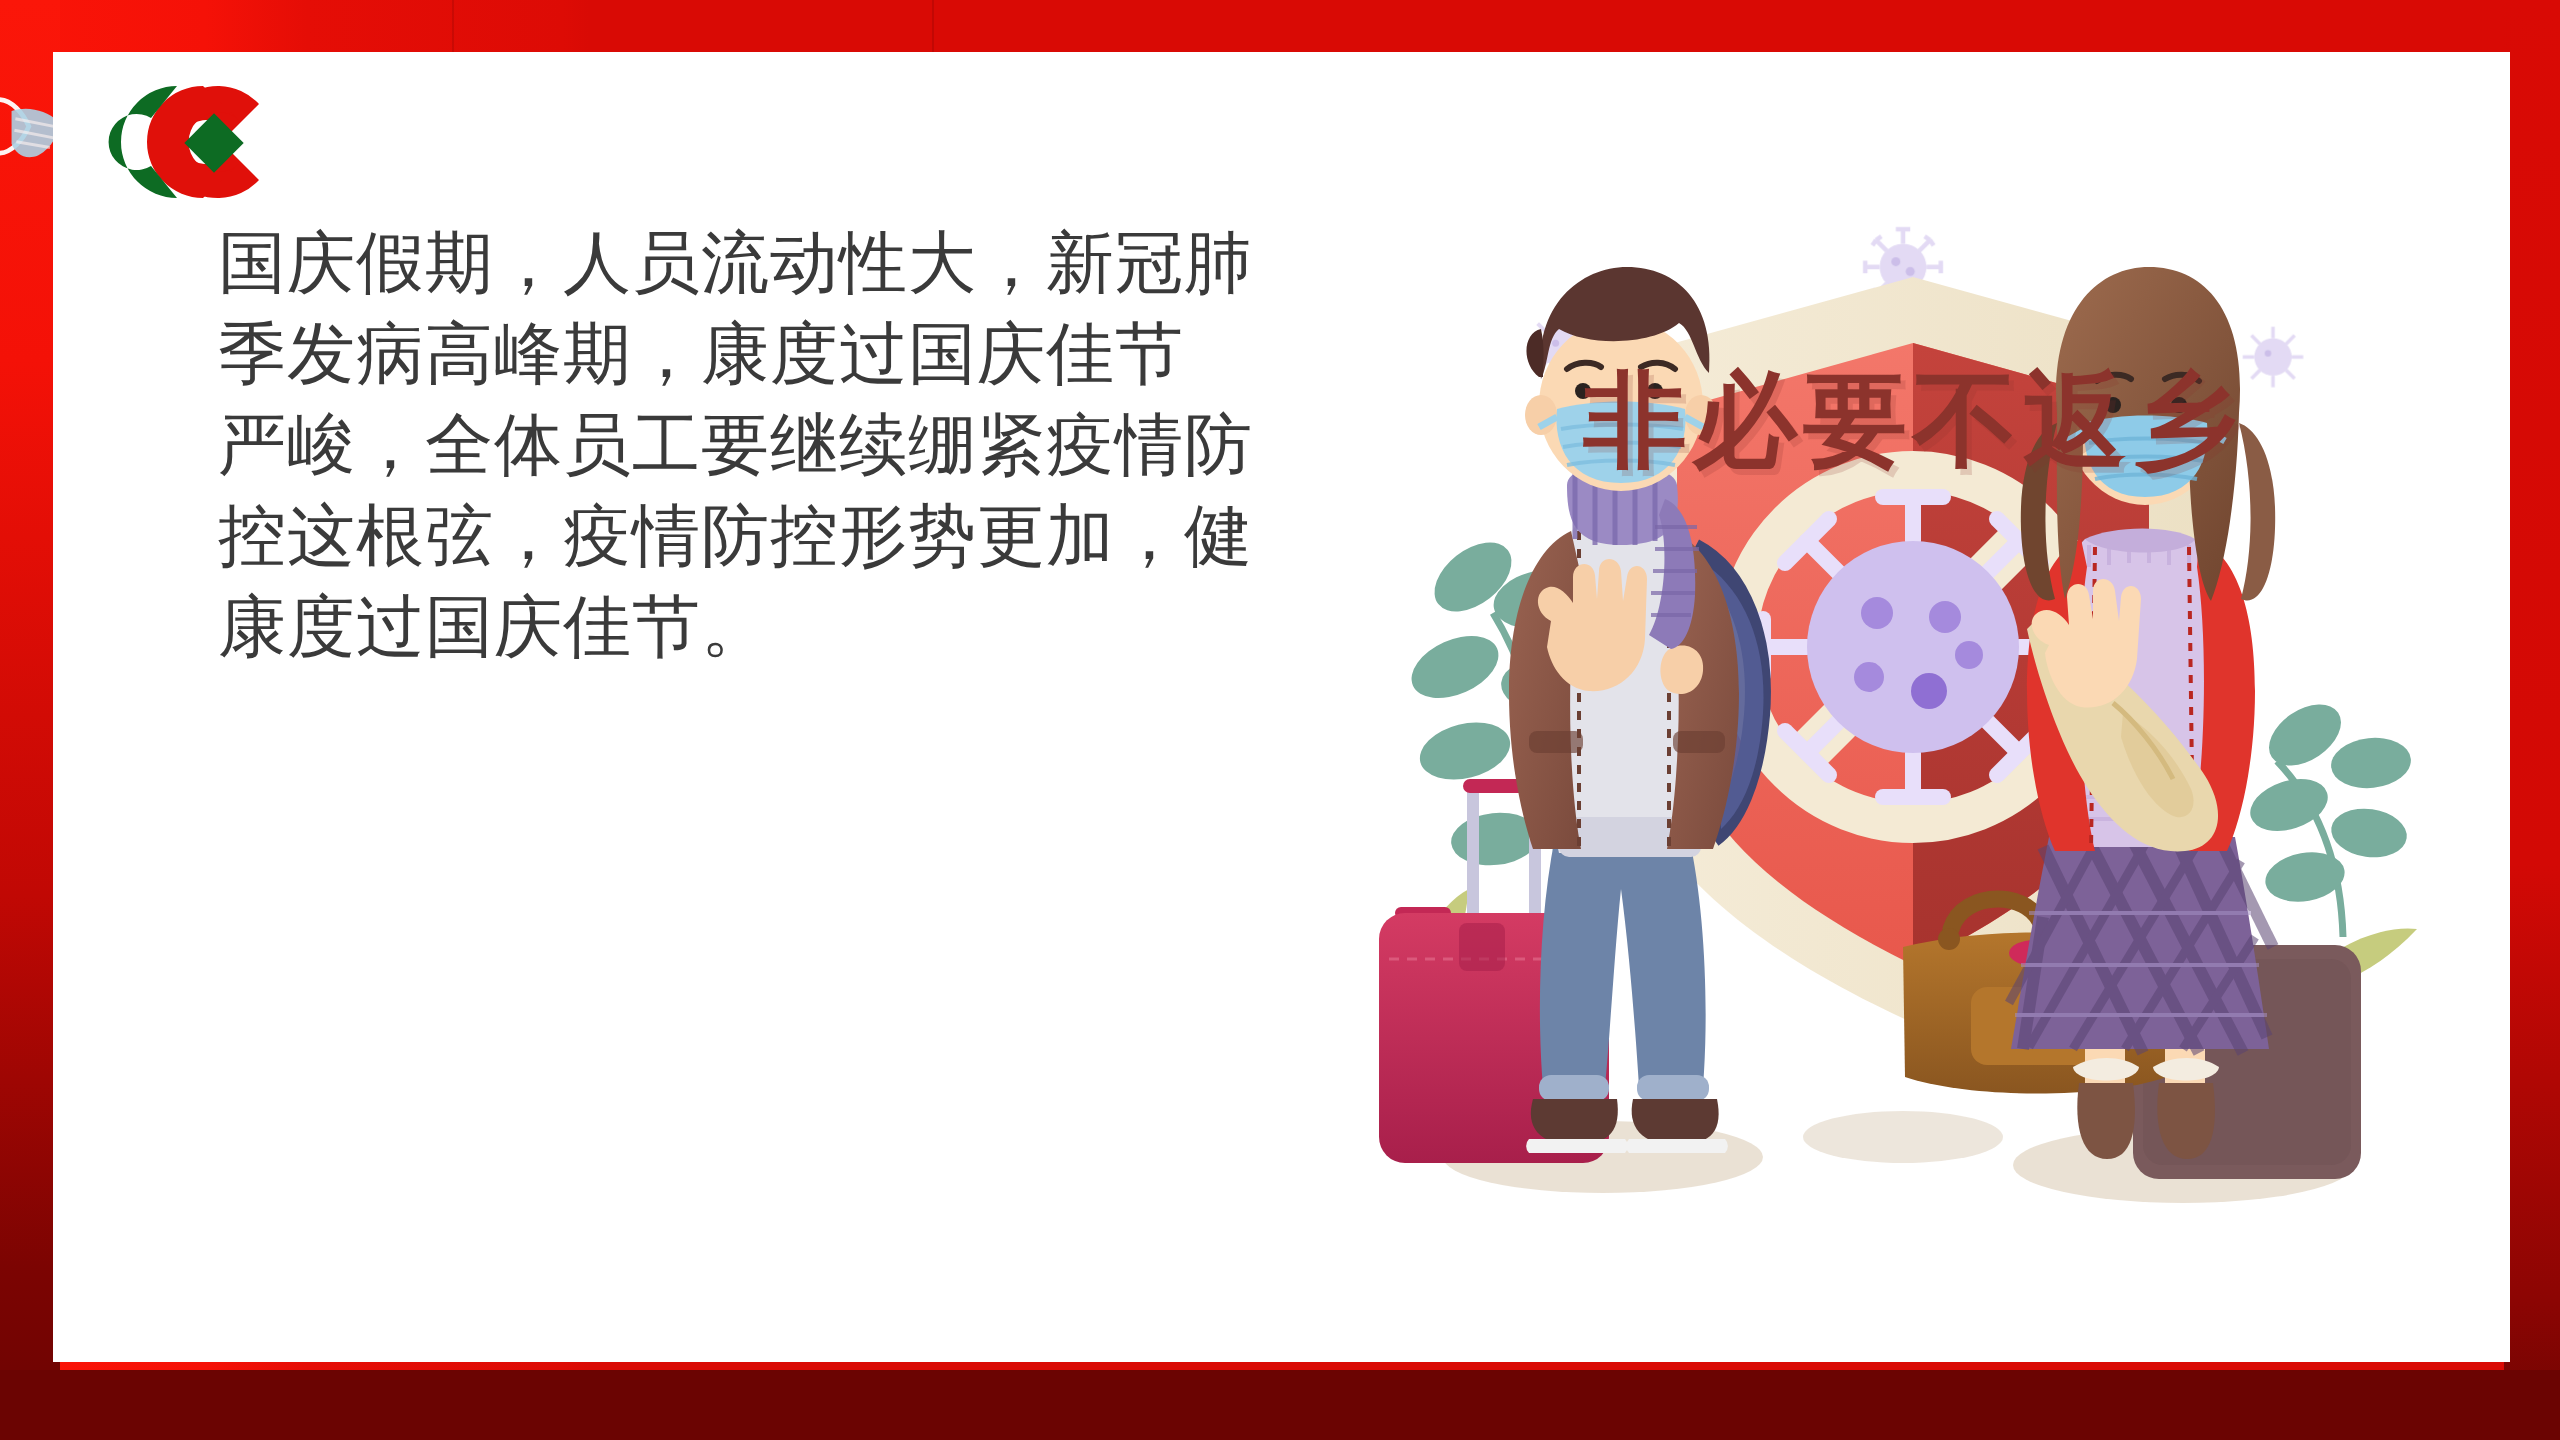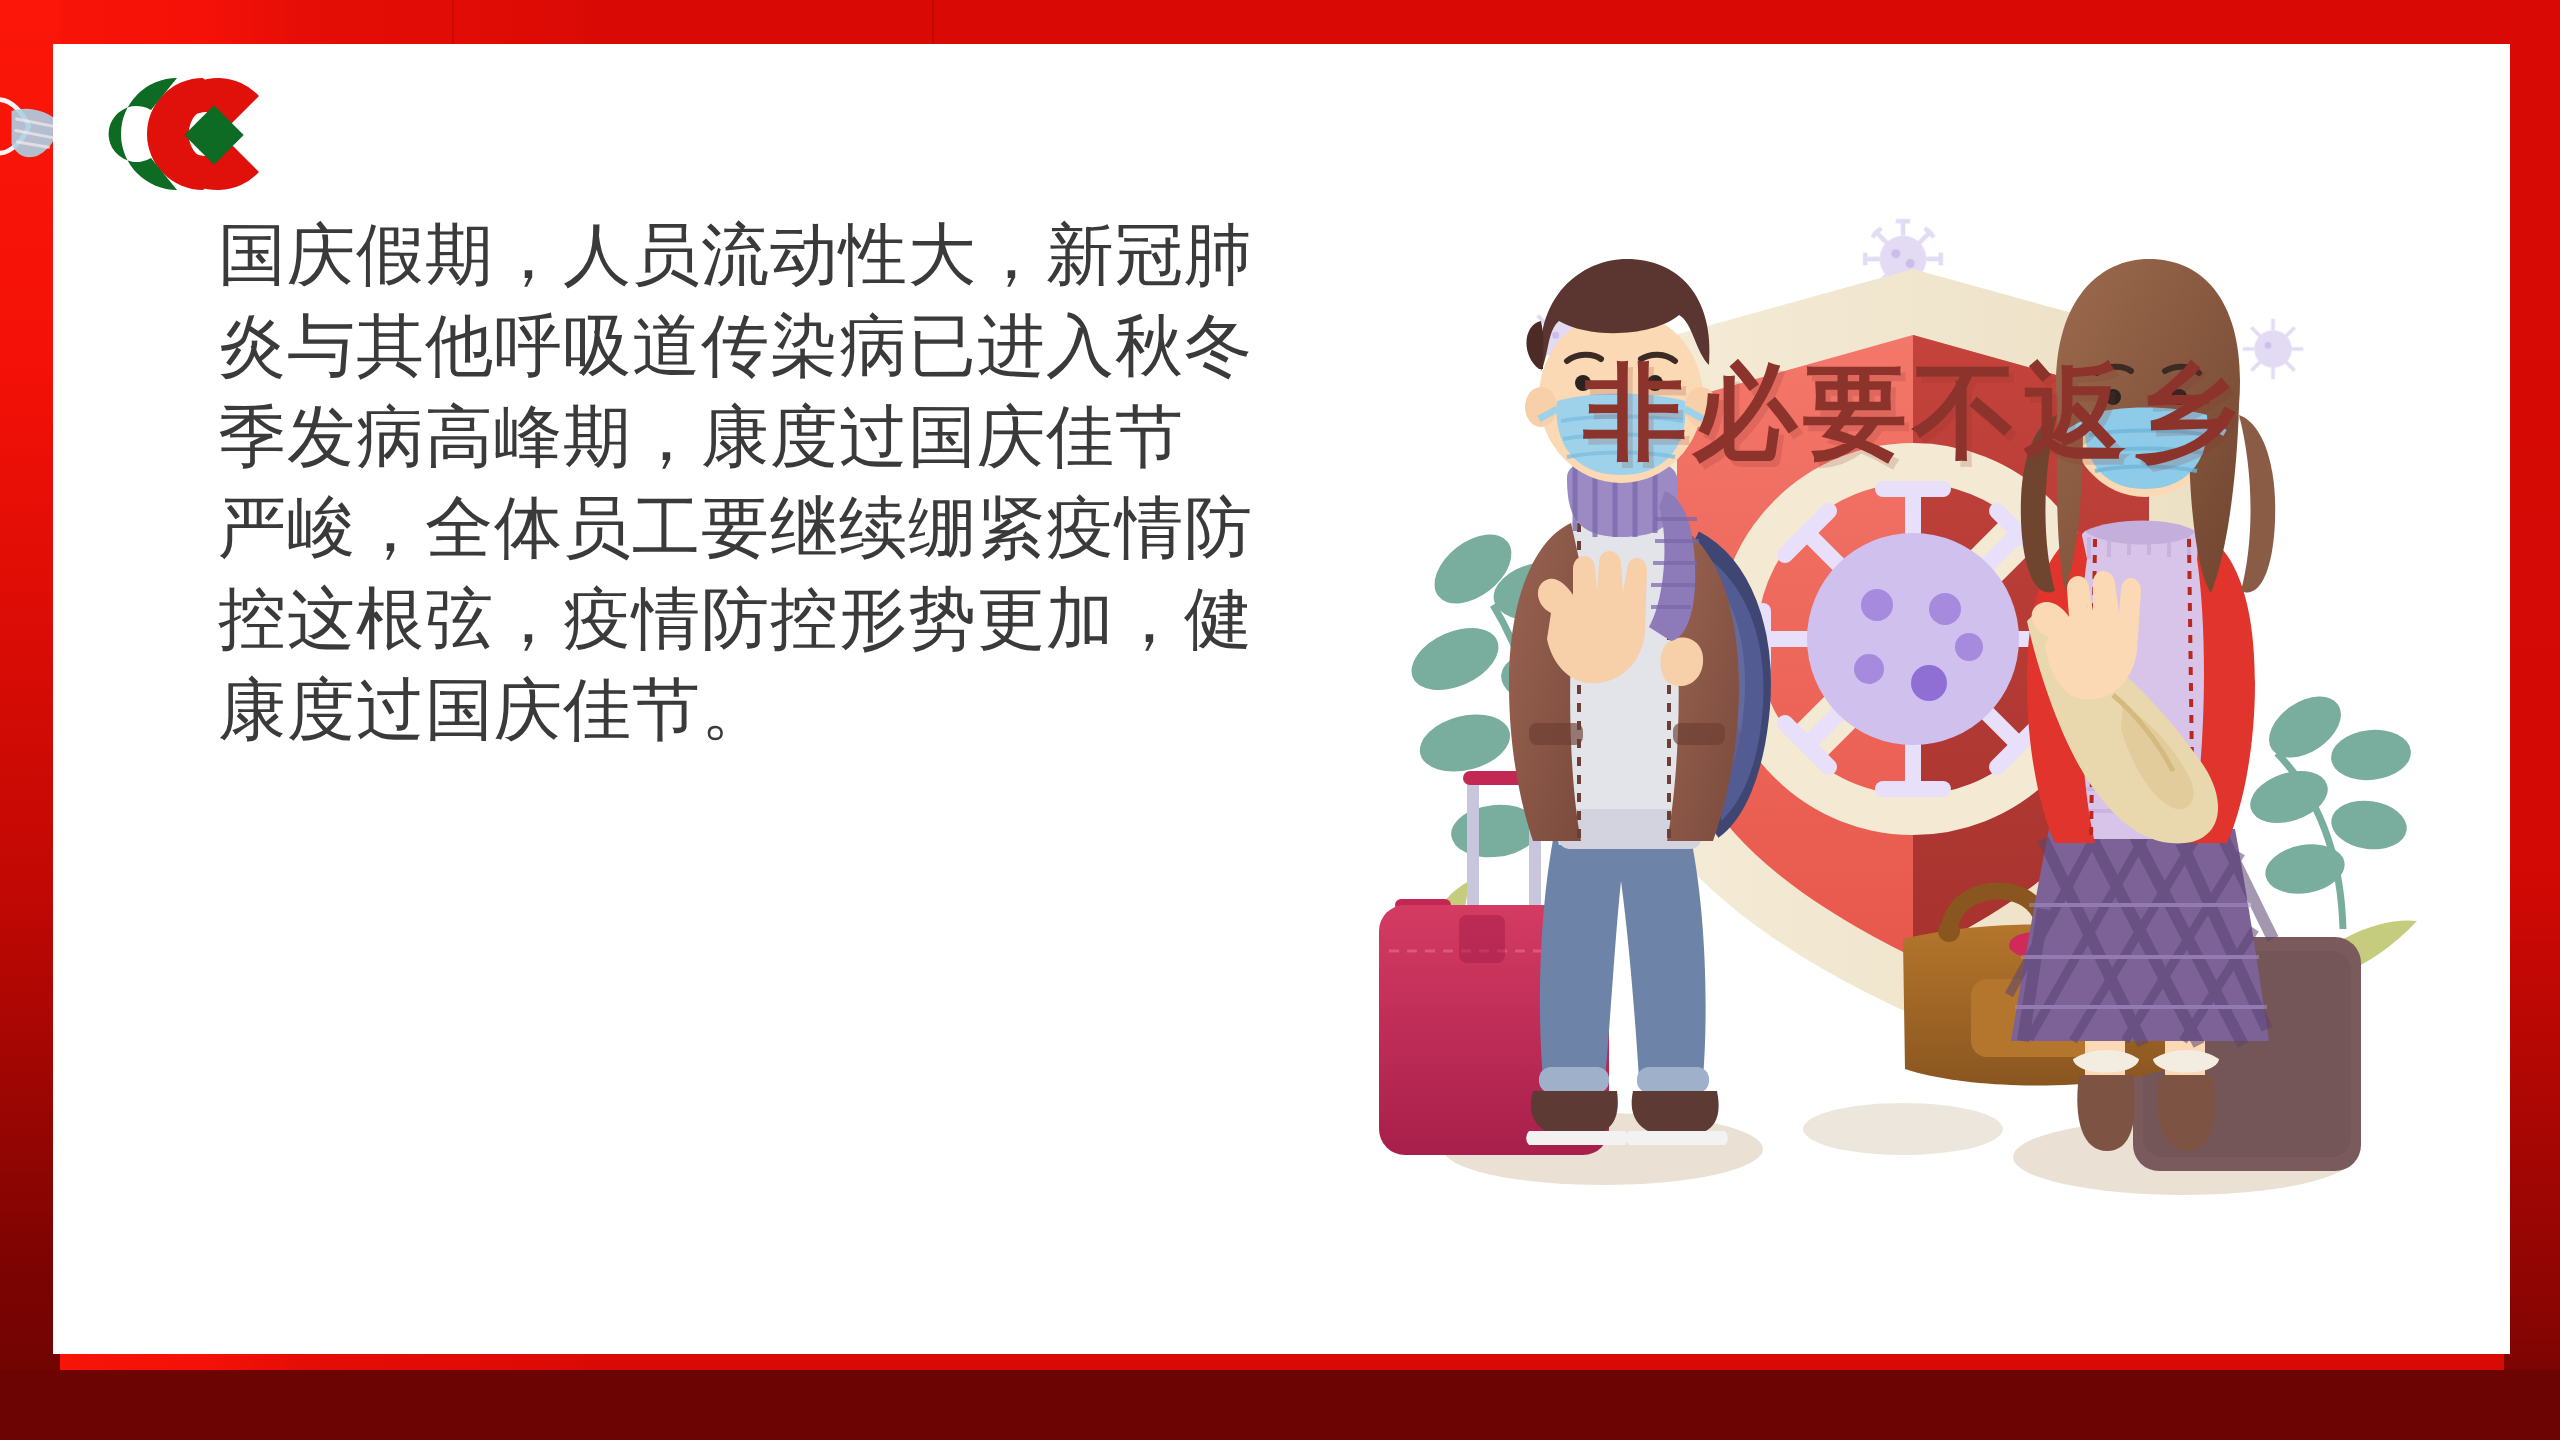--- a/index.html
+++ b/index.html
@@ -34,21 +34,21 @@
   #rightwash{
     position:absolute;right:0;top:0;width:56px;height:1440px;
     background:linear-gradient(180deg,#d90a05 0%,#d30905 60%,#8d0503 90%,#6d0402 100%);
   }
 
   
   #maskdeco{position:absolute;left:-14px;top:88px;width:78px;height:96px;opacity:.95;}
 
   
   #card{
-    position:absolute;left:53px;top:44px;width:2457px;height:1310px;
+    position:absolute;left:53px;top:52px;width:2457px;height:1310px;
     background:#ffffff;
   }
 
   
   #logo{position:absolute;left:6px;top:0px;width:220px;height:180px;}
 
   
   #copy{
     position:absolute;left:165px;top:165px;width:1180px;
     color:#3a3a3a;
@@ -99,21 +99,20 @@
 
       <g>
         <path d="M118 34 A56 56 0 1 0 118 146 L92 114 A28 28 0 1 1 92 66 Z" fill="#0d6b23"></path>
       </g>
 
       <rect x="134" y="70" width="42" height="42" transform="rotate(45 155 91)" fill="#0d6b23"></rect>
     </svg>
 
     <div id="copy">
       <span class="ln">国庆假期，人员流动性大，新冠肺</span>
-      <span class="ln">炎与其他呼吸道传染病已进入秋冬</span>
       <span class="ln">季发病高峰期，康度过国庆佳节</span>
       <span class="ln">严峻，全体员工要继续绷紧疫情防</span>
       <span class="ln">控这根弦，疫情防控形势更加，健</span>
       <span class="ln">康度过国庆佳节。</span>
     </div>
 
     <svg id="art" viewBox="0 0 1110 1110">
 
       <defs>
         <linearGradient id="shL" x1="0" y1="0" x2="1" y2="0">

